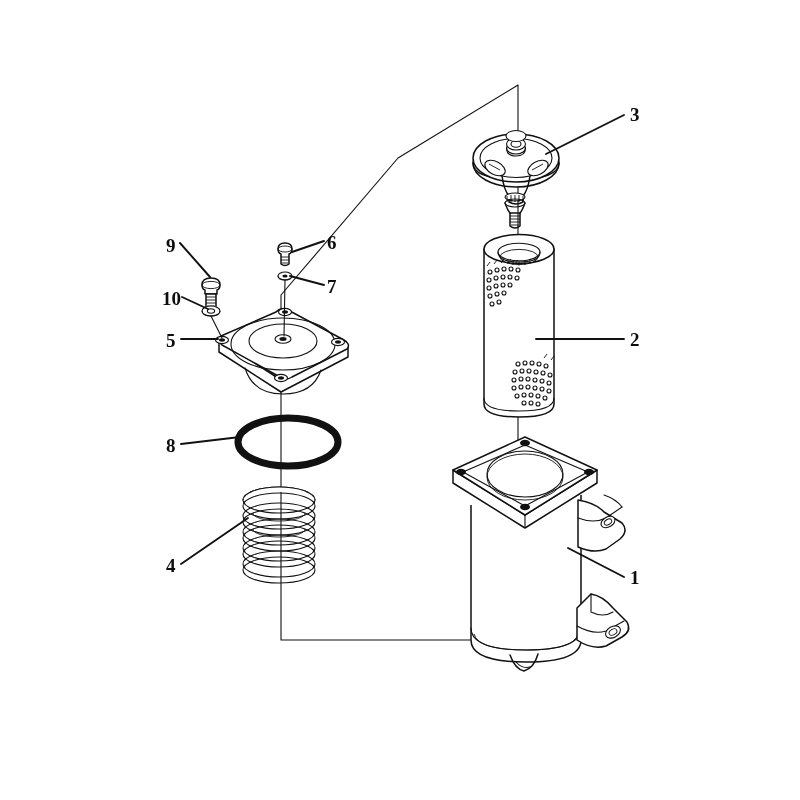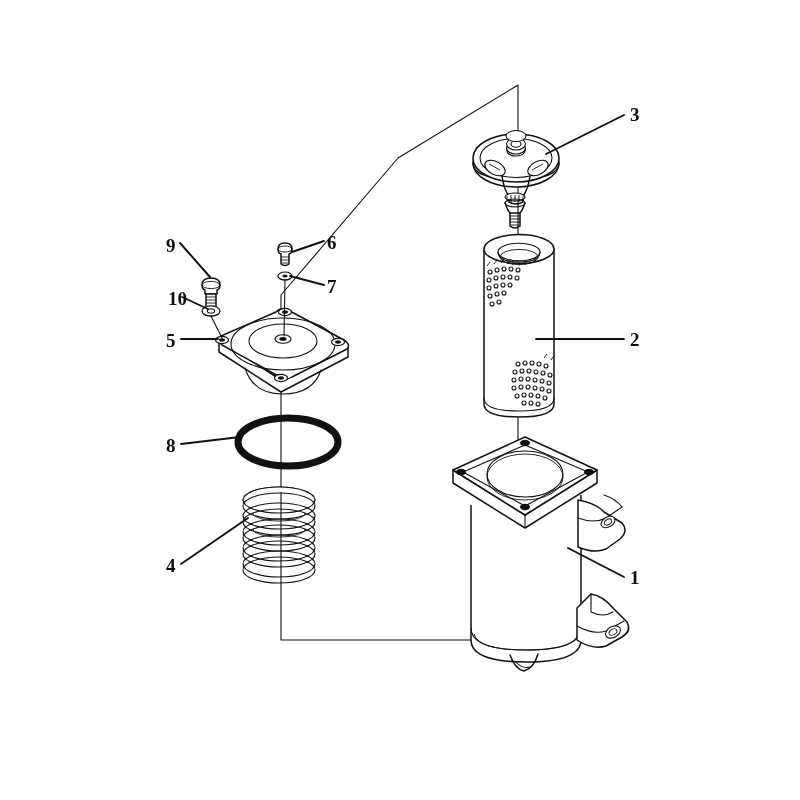--- a/index.html
+++ b/index.html
@@ -311,16 +311,16 @@
   </svg>
 
   <div class="callout-label" style="left:630px; top:568px;">1</div>
   <div class="callout-label" style="left:630px; top:330px;">2</div>
   <div class="callout-label" style="left:630px; top:105px;">3</div>
   <div class="callout-label" style="left:166px; top:556px;">4</div>
   <div class="callout-label" style="left:166px; top:331px;">5</div>
   <div class="callout-label" style="left:327px; top:233px;">6</div>
   <div class="callout-label" style="left:327px; top:277px;">7</div>
   <div class="callout-label" style="left:166px; top:236px;">9</div>
-  <div class="callout-label" style="left:168px; top:289px;">10</div>
+  <div class="callout-label" style="left:162px; top:289px;">10</div>
   <div class="callout-label" style="left:166px; top:436px;">8</div>
 
 </div>
 
 </body></html>

